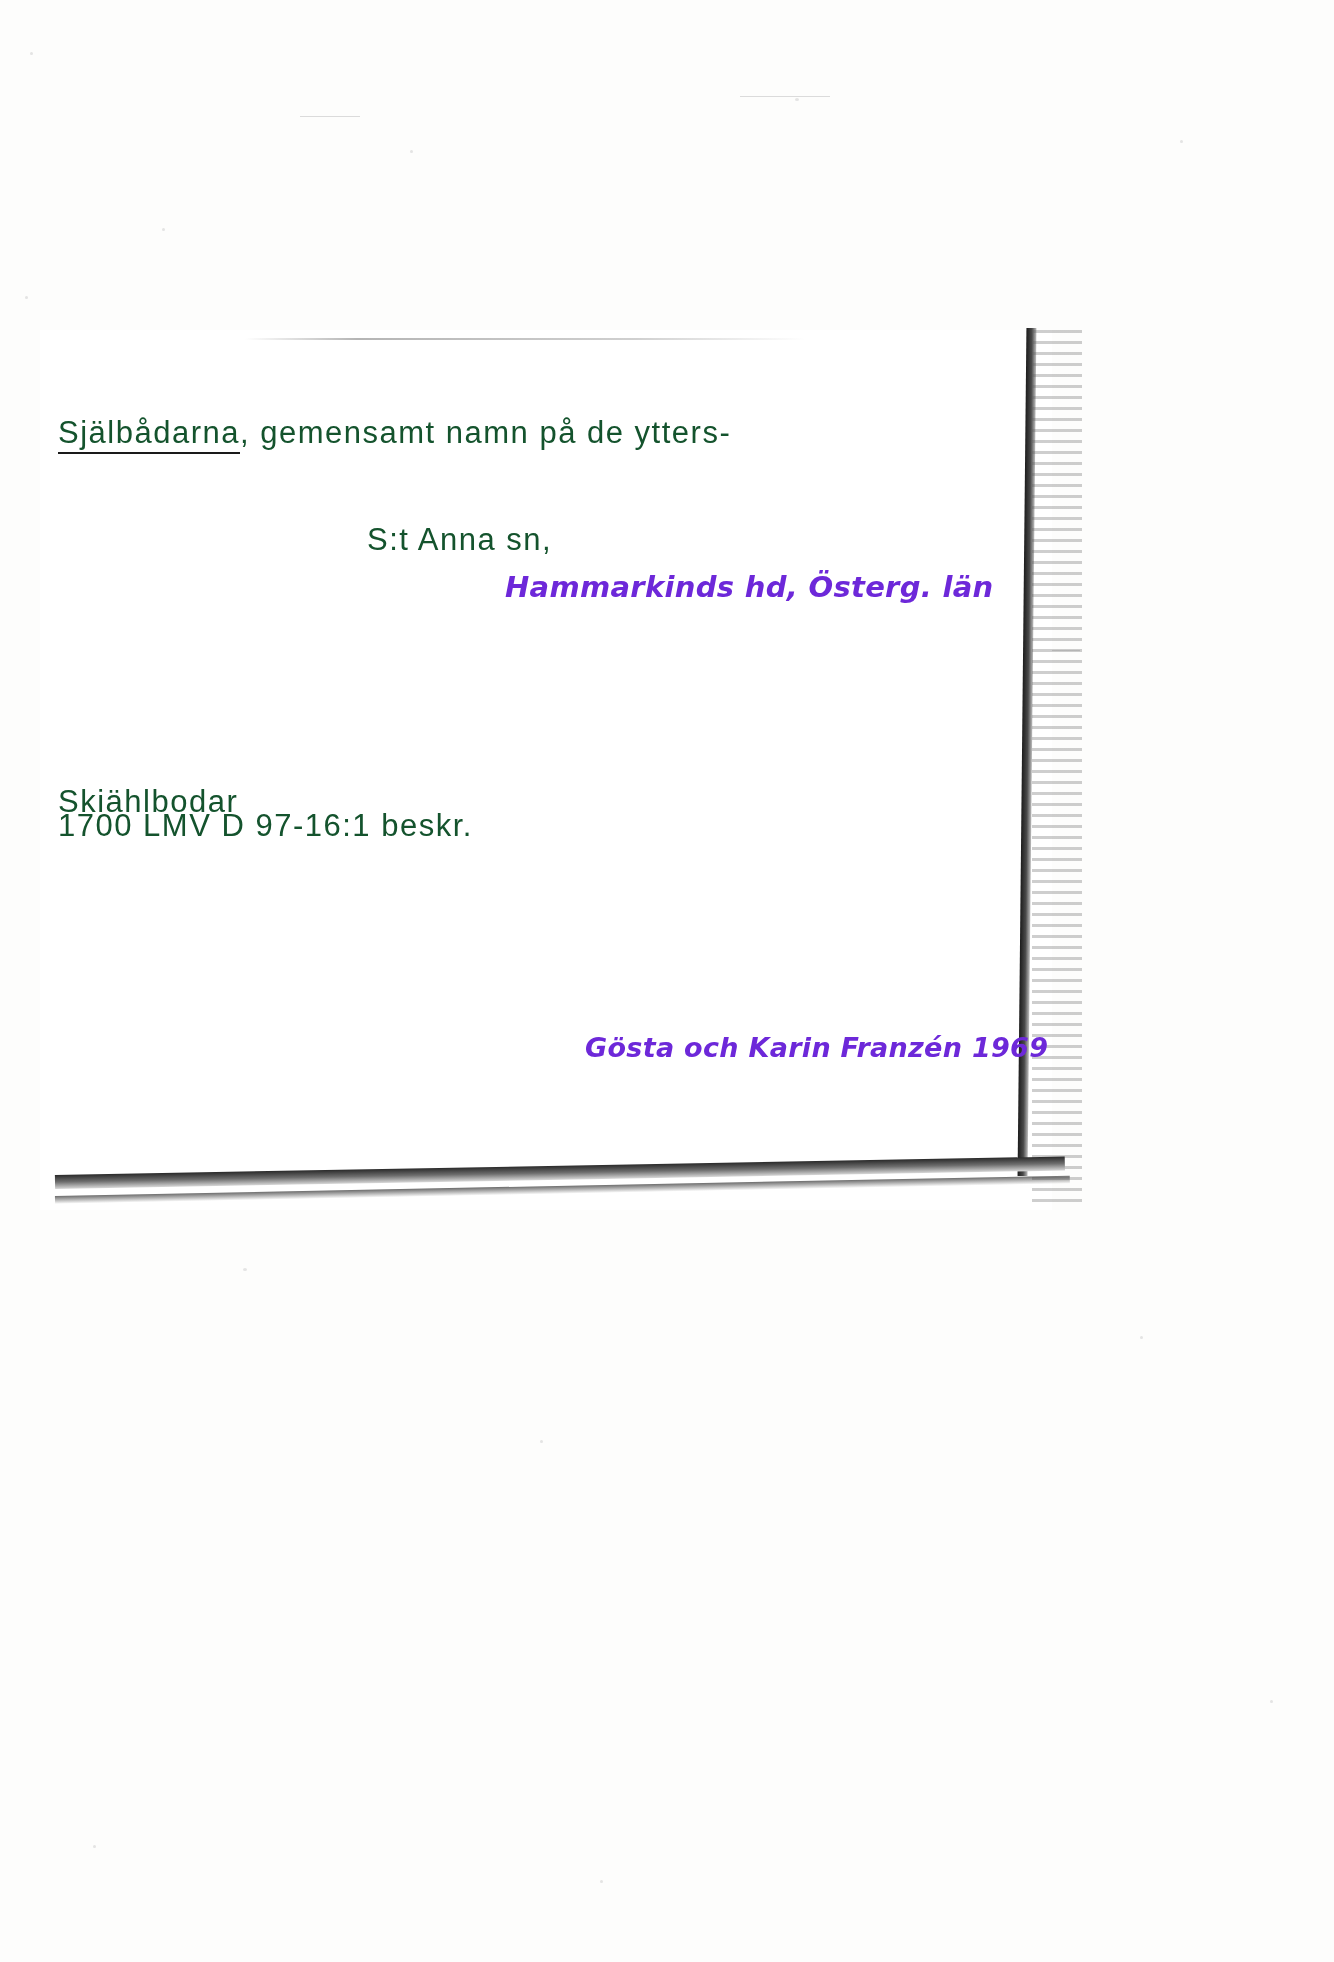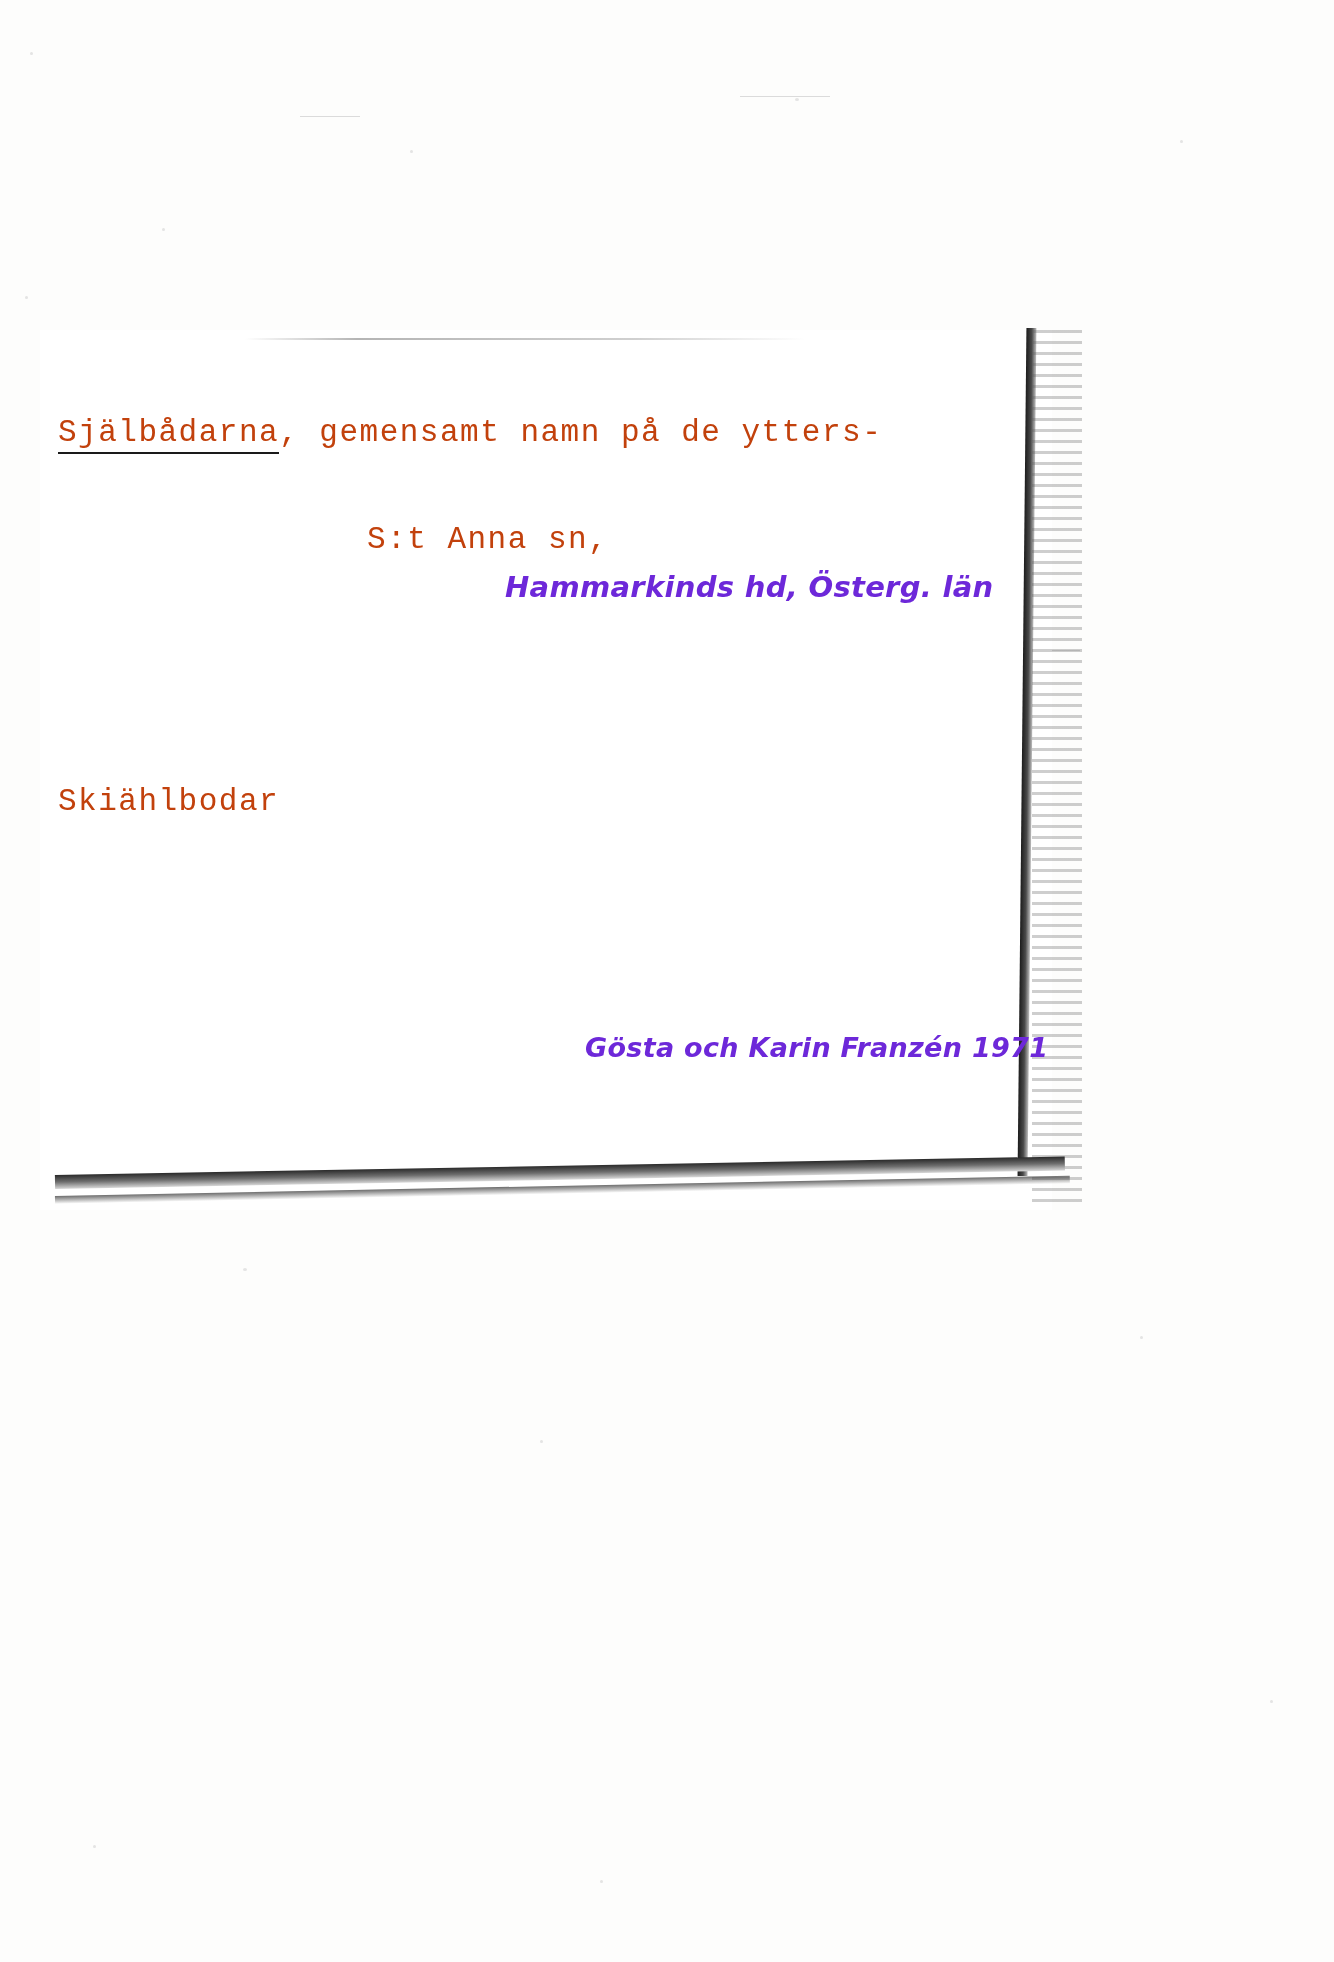--- a/index.html
+++ b/index.html
@@ -89,22 +89,22 @@
     width: 1015px;
     height: 8px;
     background: linear-gradient(to bottom, rgba(60,60,60,.75), rgba(200,200,200,0));
     transform: rotate(-1.15deg);
     transform-origin: left center;
   }
 
   
   .tw {
     position: absolute;
-    font-family: Liberation Mono, monospace;
-    color: #c2410c;
+    font-family: Liberation Sans, sans-serif;
+    color: #14532d;
     letter-spacing: 1.5px;
     white-space: pre;
   }
   .headword {
     left: 58px;
     top: 415px;
     font-size: 31px;
   }
   .headword .kw {
     border-bottom: 2px solid #1a1a1a;
@@ -194,16 +194,17 @@
   <div class="card-bottom-edge"></div>
   <div class="card-bottom-edge2"></div>
 
   <div class="tw headword"><span class="kw">Själbådarna</span><span>, gemensamt namn på de ytters-</span></div>
 
   <div class="tw line3">S:t Anna sn,</div>
 
   <div class="hand parish">Hammarkinds hd, Österg. län</div>
 
   <div class="tw oldform">Skiählbodar</div>
-
-  <div class="hand signature">Gösta och Karin Franzén 1971</div>
+  <div class="tw source">1700 LMV D 97-16:1 beskr.</div>
+
+  <div class="hand signature">Gösta och Karin Franzén 1969</div>
 
 </div>
 
 </body></html>

